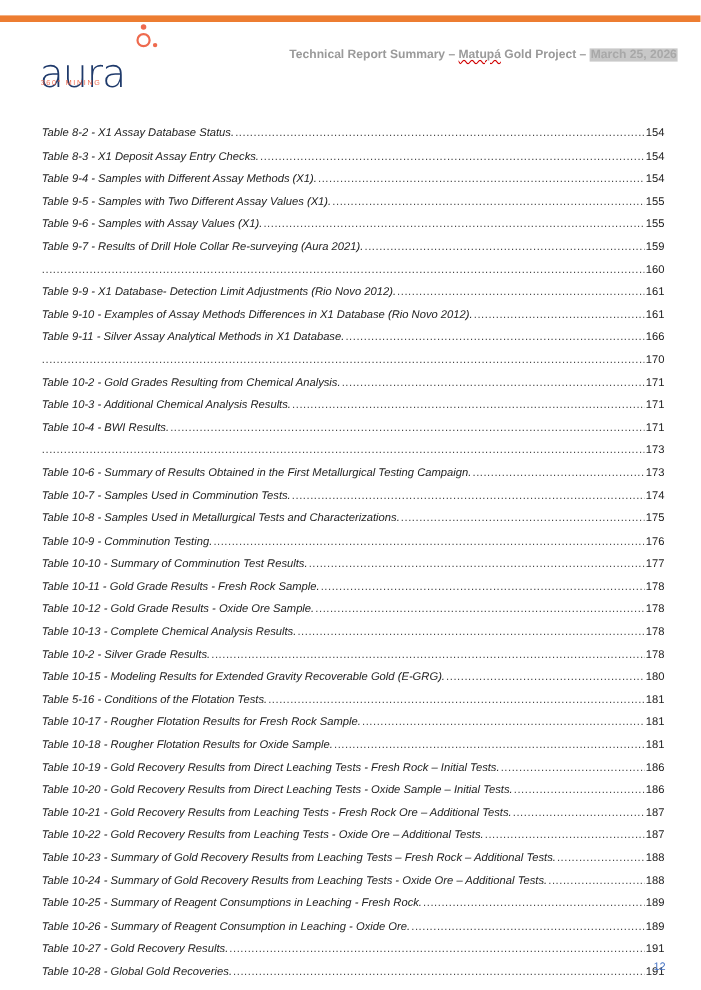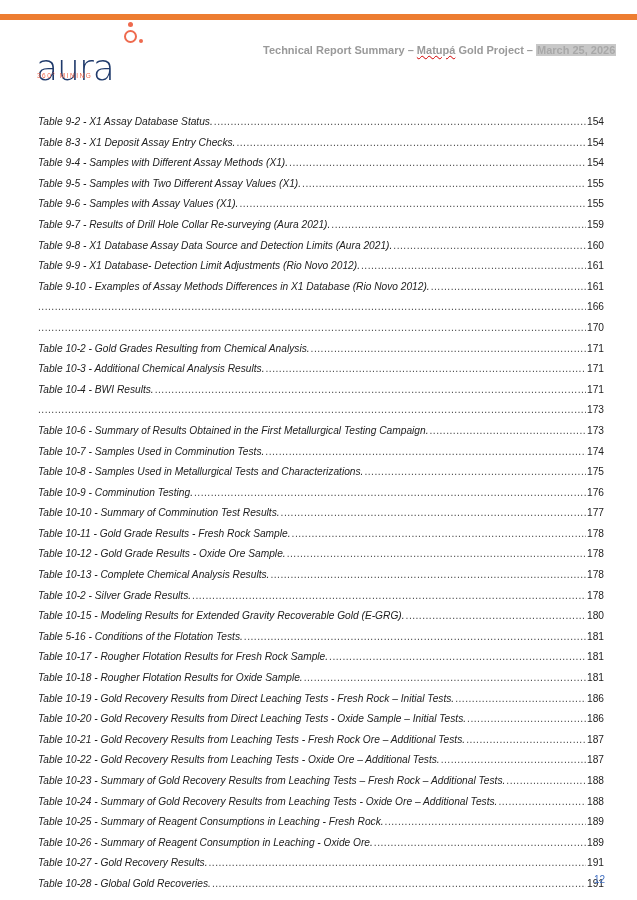--- a/index.html
+++ b/index.html
@@ -37,21 +37,21 @@
   <span class="logo-word">aura</span>
   <span class="logo-tag">360° MINING</span>
 </div>
 
 <div class="header-title">
   <span>Technical Report Summary – </span><span class="underline">Matupá</span><span> Gold Project – </span><span class="date">March 25, 2026</span>
 </div>
 
 <div class="toc" id="toc">
     <div class="toc-row">
-      <span class="toc-label">Table 9-2 - X1 Assay Database Status.</span>
+      <span class="toc-label">Table 8-2 - X1 Assay Database Status.</span>
       <span class="toc-dots"></span>
       <span class="toc-page">154</span>
     </div>
     <div class="toc-row">
       <span class="toc-label">Table 8-3 - X1 Deposit Assay Entry Checks.</span>
       <span class="toc-dots"></span>
       <span class="toc-page">154</span>
     </div>
     <div class="toc-row">
       <span class="toc-label">Table 9-4 - Samples with Different Assay Methods (X1).</span>
@@ -67,35 +67,35 @@
       <span class="toc-label">Table 9-6 - Samples with Assay Values (X1).</span>
       <span class="toc-dots"></span>
       <span class="toc-page">155</span>
     </div>
     <div class="toc-row">
       <span class="toc-label">Table 9-7 - Results of Drill Hole Collar Re-surveying (Aura 2021).</span>
       <span class="toc-dots"></span>
       <span class="toc-page">159</span>
     </div>
     <div class="toc-row">
-      <span class="toc-label">Table 9-8 - X1 Database Assay Data Source and Detection Limits (Aura 2021).</span>
       <span class="toc-dots"></span>
       <span class="toc-page">160</span>
     </div>
     <div class="toc-row">
       <span class="toc-label">Table 9-9 - X1 Database- Detection Limit Adjustments (Rio Novo 2012).</span>
       <span class="toc-dots"></span>
       <span class="toc-page">161</span>
     </div>
     <div class="toc-row">
       <span class="toc-label">Table 9-10 - Examples of Assay Methods Differences in X1 Database (Rio Novo 2012).</span>
       <span class="toc-dots"></span>
       <span class="toc-page">161</span>
     </div>
     <div class="toc-row">
+      <span class="toc-label">Table 9-11 - Silver Assay Analytical Methods in X1 Database.</span>
       <span class="toc-dots"></span>
       <span class="toc-page">166</span>
     </div>
     <div class="toc-row">
       <span class="toc-dots"></span>
       <span class="toc-page">170</span>
     </div>
     <div class="toc-row">
       <span class="toc-label">Table 10-2 - Gold Grades Resulting from Chemical Analysis.</span>
       <span class="toc-dots"></span>

